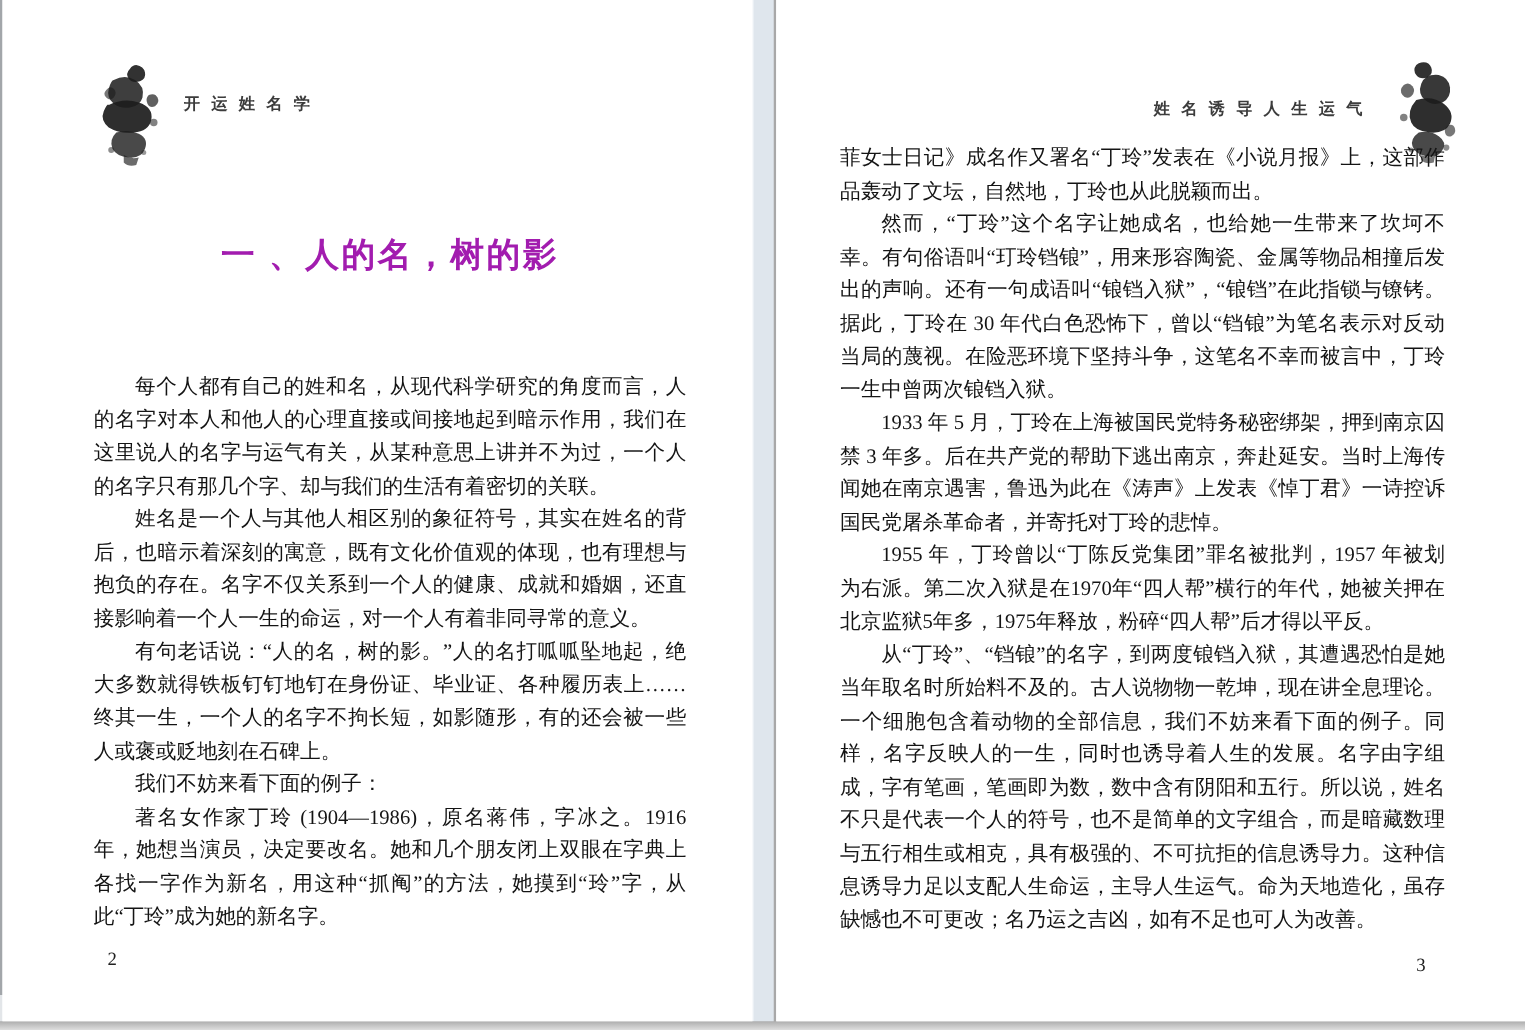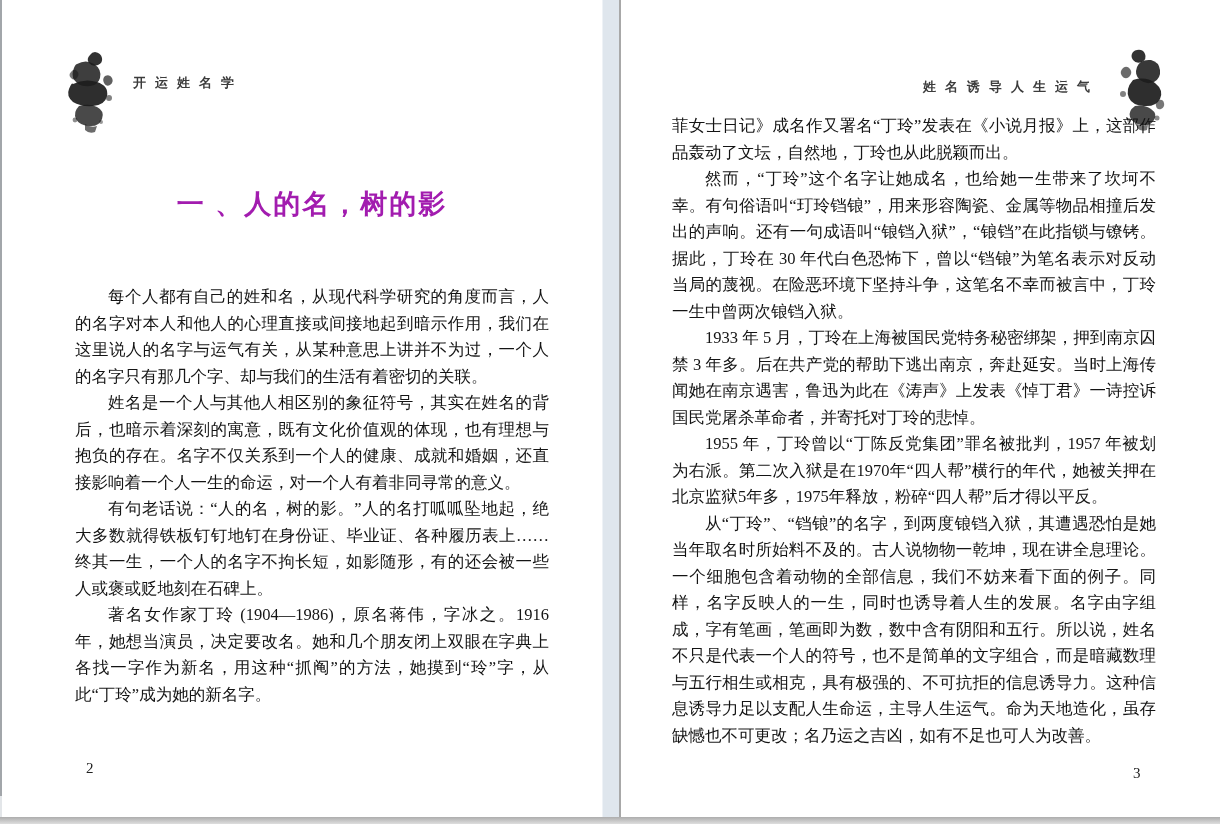--- a/index.html
+++ b/index.html
@@ -19,39 +19,39 @@
   .page{position:absolute;top:0;height:817px;background:#ffffff;}
   .page-left{left:2px;width:600px;}
   .page-right{left:621px;width:599px;}
   
   .running-head{position:absolute;display:flex;align-items:flex-start;}
   .running-head .head-label{
     font-family:"Liberation Serif","DejaVu Serif",serif;
     font-size:13px;letter-spacing:9px;color:#3c3c3c;font-weight:bold;
     white-space:nowrap;
   }
-  .head-left{left:63px;top:50px;}
+  .head-left{left:77px;top:50px;}
   .head-left .head-label{margin:24px 0 0 16px;}
   .head-right{right:53px;top:48px;}
   .head-right .head-label{margin:30px 16px 0 0;}
   .ink-logo{width:52px;height:84px;flex:0 0 auto;}
   
   .chapter-title{
     position:absolute;left:73px;top:186px;width:474px;text-align:center;
     font-family:"Liberation Sans","DejaVu Sans",sans-serif;
     font-weight:bold;font-size:27px;letter-spacing:2px;color:#a21caf;
     white-space:nowrap;
   }
   
   .body-block{
     position:absolute;
     font-size:16.5px;line-height:26.5px;color:#141414;
     text-align:justify;
   }
-  .body-left{left:73px;top:284px;width:474px;}
+  .body-left{left:73px;top:296px;width:474px;}
   .body-right{left:51px;top:113px;width:484px;}
   .body-block p{margin:0;text-indent:2em;}
   .body-block p.no-indent{text-indent:0;}
   
   .folio{
     position:absolute;font-size:15px;color:#202020;
     font-family:"Liberation Serif","DejaVu Serif",serif;
   }
   .folio-left{left:84px;top:760px;}
   .folio-right{left:512px;top:765px;}
@@ -84,20 +84,21 @@
     </svg>
     <span class="head-label">开运姓名学</span>
   </div>
 
   <div class="chapter-title">一 、人的名，树的影</div>
 
   <div class="body-block body-left">
     <p>每个人都有自己的姓和名，从现代科学研究的角度而言，人的名字对本人和他人的心理直接或间接地起到暗示作用，我们在这里说人的名字与运气有关，从某种意思上讲并不为过，一个人的名字只有那几个字、却与我们的生活有着密切的关联。</p>
     <p>姓名是一个人与其他人相区别的象征符号，其实在姓名的背后，也暗示着深刻的寓意，既有文化价值观的体现，也有理想与抱负的存在。名字不仅关系到一个人的健康、成就和婚姻，还直接影响着一个人一生的命运，对一个人有着非同寻常的意义。</p>
     <p>有句老话说：“人的名，树的影。”人的名打呱呱坠地起，绝大多数就得铁板钉钉地钉在身份证、毕业证、各种履历表上……终其一生，一个人的名字不拘长短，如影随形，有的还会被一些人或褒或贬地刻在石碑上。</p>
+    <p>我们不妨来看下面的例子：</p>
     <p>著名女作家丁玲 (1904—1986)，原名蒋伟，字冰之。1916 年，她想当演员，决定要改名。她和几个朋友闭上双眼在字典上各找一字作为新名，用这种“抓阄”的方法，她摸到“玲”字，从此“丁玲”成为她的新名字。</p>
   </div>
 
   <div class="folio folio-left">2</div>
 </div>
 
 <div class="page page-right">
 
   <div class="running-head head-right">
     <span class="head-label">姓名诱导人生运气</span>

